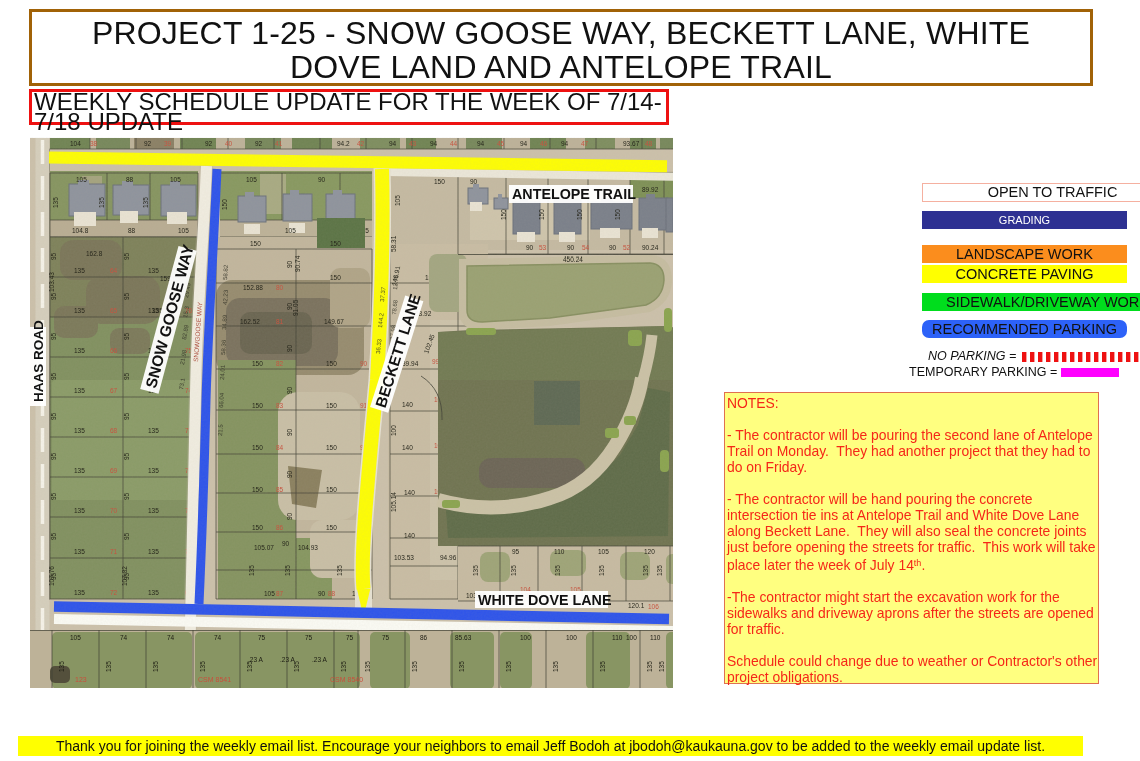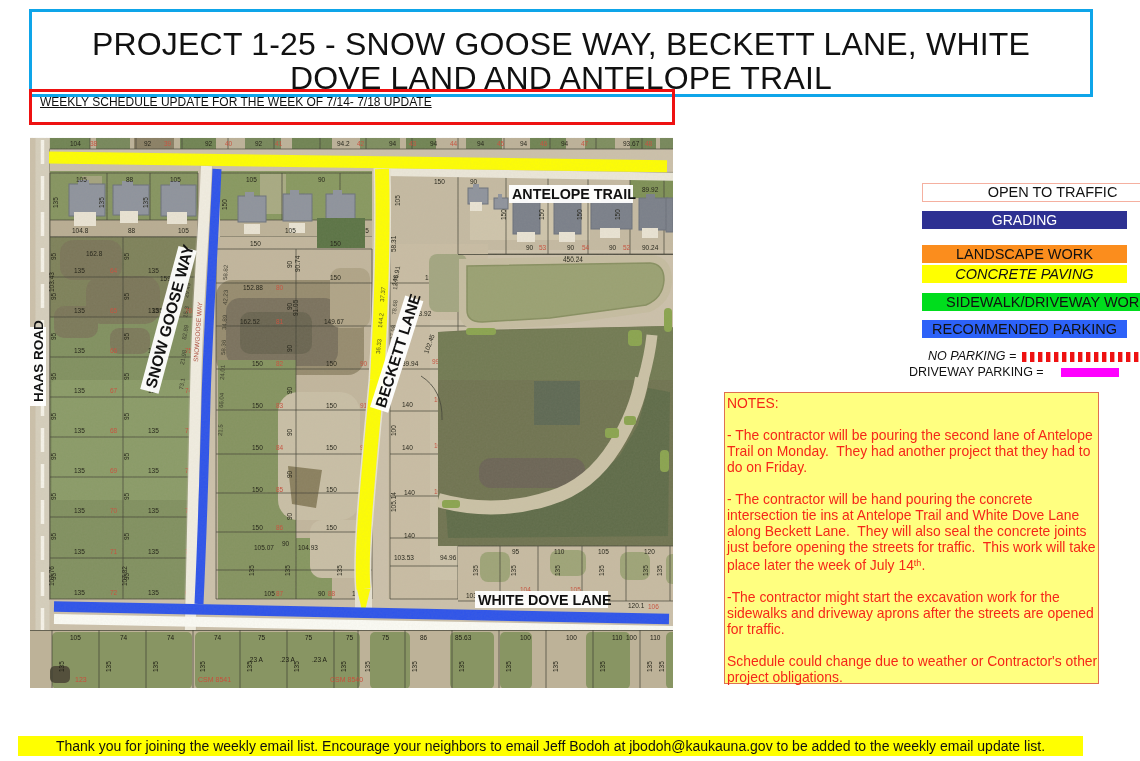--- a/index.html
+++ b/index.html
@@ -3,23 +3,23 @@
 <meta charset="utf-8">
 <style>
   html,body{margin:0;padding:0;}
   body{width:1140px;height:761px;position:relative;background:#ffffff;
        font-family:"Liberation Sans",sans-serif;overflow:hidden;}
   .abs{position:absolute;}
 </style>
 </head>
 <body>
 
-<div class="abs" style="left:29px;top:9px;width:1058px;height:67px;border:3px solid #0ea5e9;text-align:center;font-size:32px;line-height:34px;color:#111;padding-top:15px;letter-spacing:0.2px;">PROJECT 1-25 - SNOW GOOSE WAY, BECKETT LANE, WHITE<br>DOVE LAND AND ANTELOPE TRAIL</div>
-
-<div class="abs" style="left:29px;top:89px;width:632px;height:30px;border:3px solid #ee1111;font-size:12px;line-height:20px;color:#111;padding-left:8px;text-decoration:underline;">WEEKLY SCHEDULE UPDATE FOR THE WEEK OF 7/14- 7/18 UPDATE</div>
+<div class="abs" style="left:29px;top:9px;width:1058px;height:67px;border:3px solid #a16207;text-align:center;font-size:32px;line-height:34px;color:#111;padding-top:4px;letter-spacing:0.2px;">PROJECT 1-25 - SNOW GOOSE WAY, BECKETT LANE, WHITE<br>DOVE LAND AND ANTELOPE TRAIL</div>
+
+<div class="abs" style="left:29px;top:89px;width:632px;height:30px;border:3px solid #ee1111;font-size:24px;line-height:20px;color:#111;padding-left:2px;">WEEKLY SCHEDULE UPDATE FOR THE WEEK OF 7/14- 7/18 UPDATE</div>
 
 <svg class="abs" style="left:30px;top:137px;" width="643" height="551" viewBox="0 -2 643 549">
 
 <rect x="0" y="-2" width="643" height="551" fill="#ccc1ab"></rect>
 
 <rect x="14" y="-2" width="643" height="11" fill="#bdb299"></rect>
 
 <rect x="20" y="-2" width="40" height="11" fill="#6f8352"></rect>
 <rect x="66" y="-2" width="34" height="11" fill="#76875a"></rect>
 <rect x="104" y="-2" width="40" height="11" fill="#8a7f64"></rect>
@@ -559,25 +559,25 @@
 </g>
 
 <g font-size="7" fill="#c8503c">
       <text x="45" y="542">123</text>
       <text x="168" y="542">CSM 8541</text>
       <text x="300" y="542">CSM 8540</text>
     </g>
 </svg>
 
 <div class="abs" style="left:922px;top:183px;width:203px;height:17px;border:1px solid #f5b0a0;background:#fff;font-size:14.5px;line-height:17px;text-align:center;color:#111;white-space:nowrap;padding-left:28px;">OPEN TO TRAFFIC</div>
-<div class="abs" style="left:922px;top:211px;width:205px;height:18px;background:#2e3192;font-size:14px;line-height:18px;text-align:center;color:#fff;white-space:nowrap;">GRADING</div>
+<div class="abs" style="left:922px;top:211px;width:205px;height:18px;background:#2e3192;font-size:11px;line-height:18px;text-align:center;color:#fff;white-space:nowrap;">GRADING</div>
 <div class="abs" style="left:922px;top:236px;width:205px;height:18px;background:#fb8d1d;font-size:14.5px;line-height:18px;text-align:center;color:#111;white-space:nowrap;margin-top:9px;">LANDSCAPE WORK</div>
-<div class="abs" style="left:922px;top:265px;width:205px;height:18px;background:#ffff00;font-size:14.5px;line-height:18px;text-align:center;color:#111;white-space:nowrap;font-style:italic;">CONCRETE PAVING</div>
+<div class="abs" style="left:922px;top:265px;width:205px;height:18px;background:#ffff00;font-size:14.5px;line-height:18px;text-align:center;color:#111;white-space:nowrap;">CONCRETE PAVING</div>
 <div class="abs" style="left:922px;top:293px;width:205px;height:18px;background:#00dd1d;font-size:14.5px;line-height:18px;text-align:center;color:#111;white-space:nowrap;padding-left:23px;">SIDEWALK/DRIVEWAY WORK</div>
-<div class="abs" style="left:922px;top:320px;width:205px;height:18px;background:#2d62f8;font-size:14.5px;line-height:18px;text-align:center;color:#111;white-space:nowrap;">RECOMMENDED PARKING</div>
+<div class="abs" style="left:922px;top:320px;width:205px;height:18px;background:#2d62f8;font-size:14.5px;line-height:18px;text-align:center;color:#111;white-space:nowrap;border-radius:7px;">RECOMMENDED PARKING</div>
 
 <div class="abs" style="left:928px;top:349px;font-size:12.5px;color:#111;white-space:nowrap;font-style:italic;">NO PARKING =</div>
 
 <svg class="abs" style="left:1022px;top:352px;" width="118" height="10" viewBox="0 0 118 10">
     <g fill="#ee1111">
       <rect x="0" y="0" width="4.4" height="10"></rect>
       <rect x="8" y="0" width="4.4" height="10"></rect>
       <rect x="16" y="0" width="4.4" height="10"></rect>
       <rect x="24" y="0" width="4.4" height="10"></rect>
       <rect x="32" y="0" width="4.4" height="10"></rect>
@@ -587,19 +587,19 @@
       <rect x="64" y="0" width="4.4" height="10"></rect>
       <rect x="72" y="0" width="4.4" height="10"></rect>
       <rect x="80" y="0" width="4.4" height="10"></rect>
       <rect x="88" y="0" width="4.4" height="10"></rect>
       <rect x="96" y="0" width="4.4" height="10"></rect>
       <rect x="104" y="0" width="4.4" height="10"></rect>
       <rect x="112" y="0" width="4.4" height="10"></rect>
     </g>
   </svg>
 
-<div class="abs" style="left:909px;top:365px;font-size:12.5px;color:#111;white-space:nowrap;">DRIVEWAY PARKING =</div>
+<div class="abs" style="left:909px;top:365px;font-size:12.5px;color:#111;white-space:nowrap;">TEMPORARY PARKING =</div>
 
 <div class="abs" style="left:1061px;top:368px;width:58px;height:9px;background:#ff00ff;"></div>
 
 <div class="abs" style="left:724px;top:392px;width:371px;height:288px;background:#ffff80;border:1px solid #e07050;color:#f52718;font-size:13.9px;line-height:16px;padding:2px 0 0 2px;white-space:nowrap;">NOTES:<br><br>- The contractor will be pouring the second lane of Antelope<br>Trail on Monday.&nbsp; They had another project that they had to<br>do on Friday.<br><br>- The contractor will be hand pouring the concrete<br>intersection tie ins at Antelope Trail and White Dove Lane<br>along Beckett Lane.&nbsp; They will also seal the concrete joints<br>just before opening the streets for traffic.&nbsp; This work will take<br>place later the week of July 14<span style="font-size:9px;vertical-align:4px;">th</span>.<br><br>-The contractor might start the excavation work for the<br>sidewalks and driveway aprons after the streets are opened<br>for traffic.<br><br>Schedule could change due to weather or Contractor's other<br>project obligations.</div>
 
 <div class="abs" style="left:18px;top:736px;width:1065px;height:20px;background:#ffff00;font-size:14px;line-height:20px;color:#111;text-align:center;white-space:nowrap;">Thank you for joining the weekly email list. Encourage your neighbors to email Jeff Bodoh at jbodoh@kaukauna.gov to be added to the weekly email update list.</div>
 
 </body></html>

